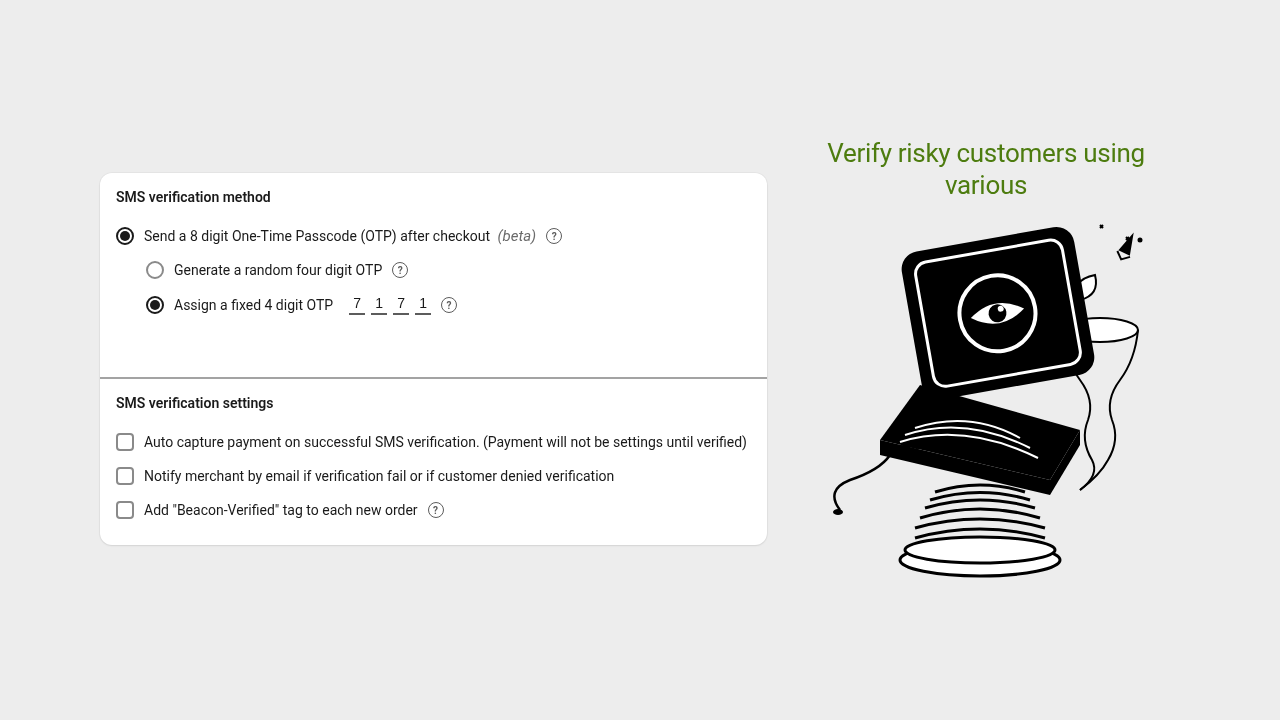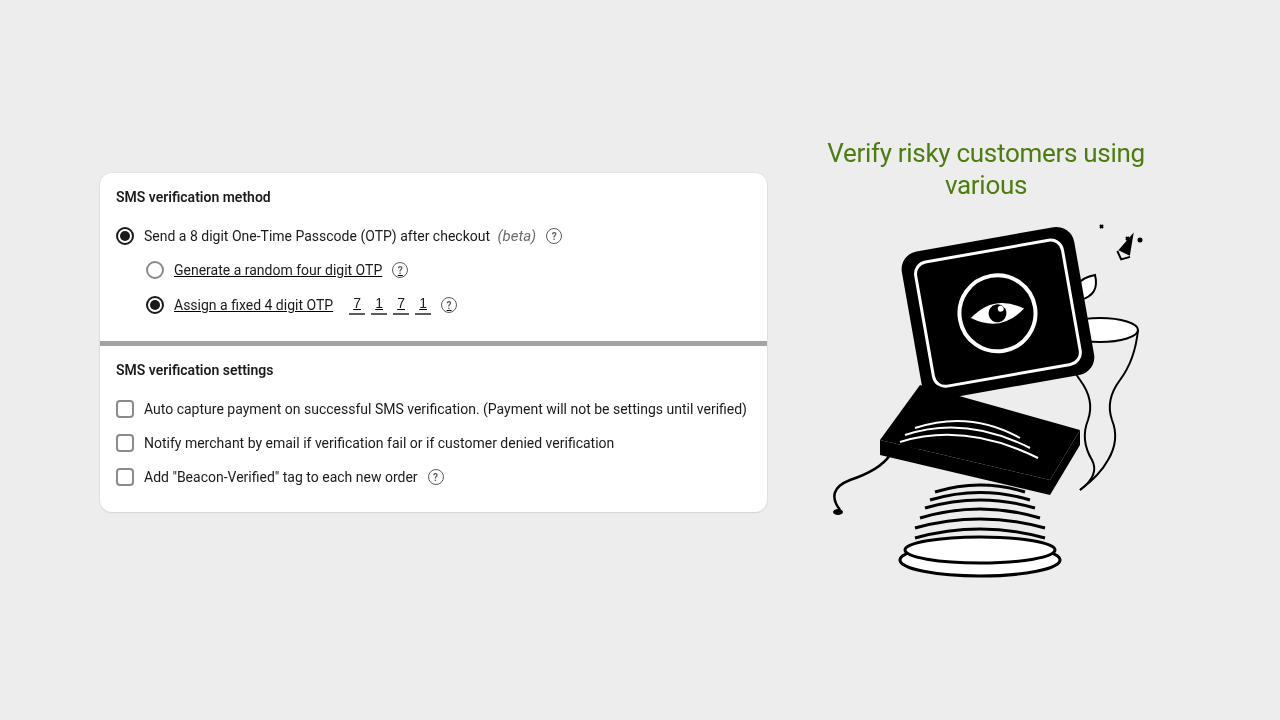--- a/index.html
+++ b/index.html
@@ -17,36 +17,36 @@
       top: 173px;
       width: 667px;
       background: #fff;
       border-radius: 12px;
       box-shadow: 0 1px 2px rgba(0,0,0,0.08), 0 0 0 1px rgba(0,0,0,0.03);
     }
     .section {
       padding: 16px 16px 18px 16px;
     }
     .section + .section {
-      border-top: 5px solid #a3a3a3;
+      border-top: 2px solid #a3a3a3;
+      margin-top: 36px;
     }
     .section-title {
       font-size: 14px;
       font-weight: 600;
       color: #1a1a1a;
       margin-bottom: 14px;
     }
     .option-row {
       display: flex;
       align-items: center;
       padding: 8px 0;
     }
     .option-row.sub {
       padding-left: 30px;
-      text-decoration: underline;
     }
     .radio {
       width: 18px;
       height: 18px;
       border-radius: 50%;
       border: 2px solid #8a8a8a;
       margin-right: 10px;
       position: relative;
       flex-shrink: 0;
     }

